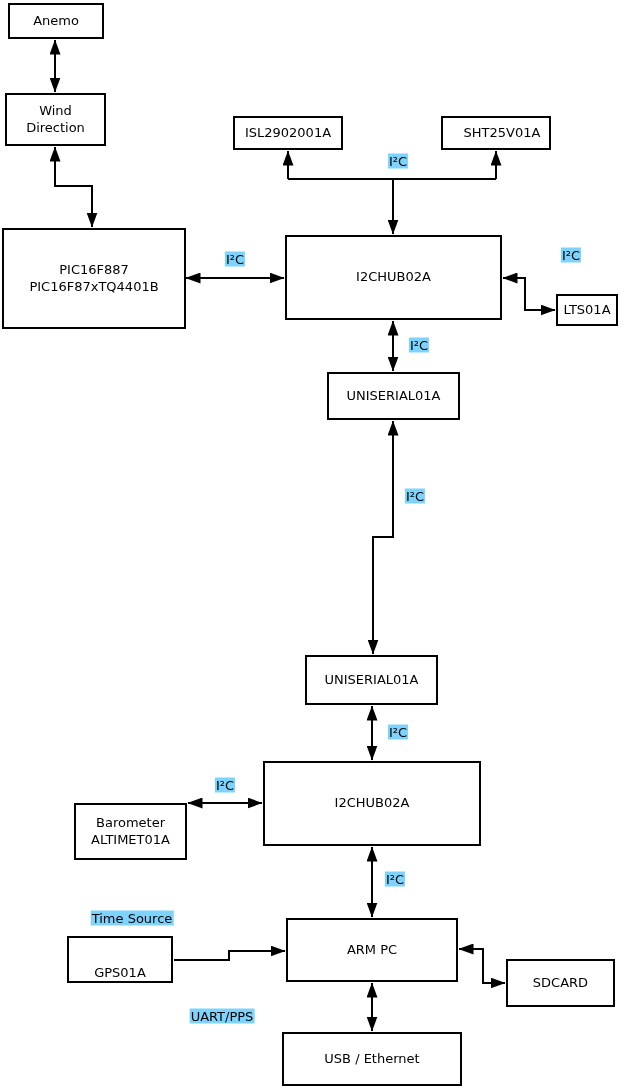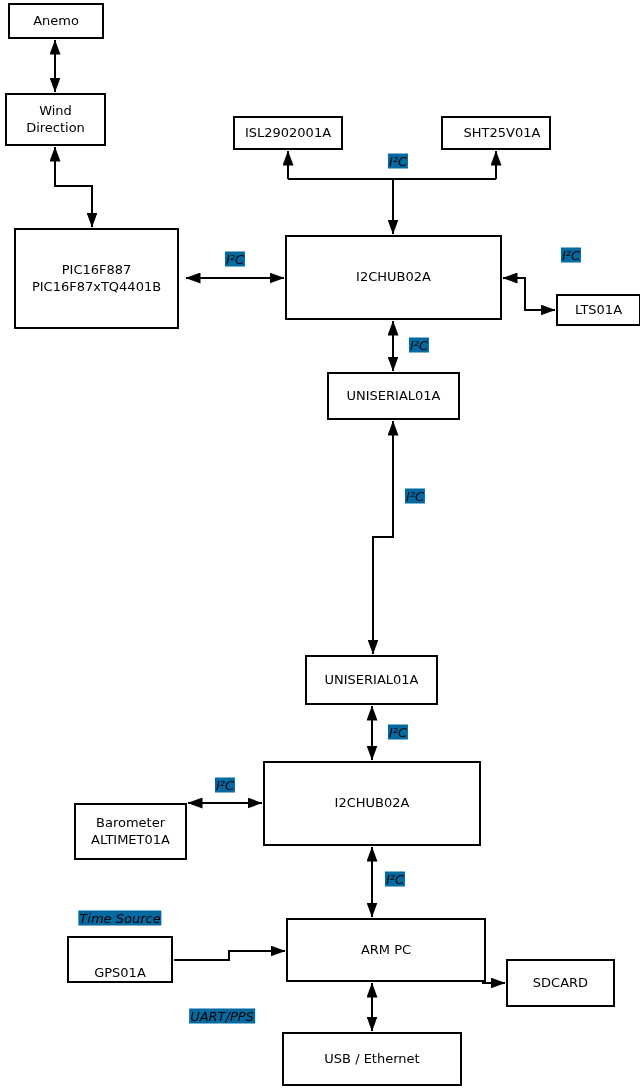--- a/index.html
+++ b/index.html
@@ -40,23 +40,22 @@
     text-align: center;
     font-size: 13px;
     line-height: 1.25;
     white-space: nowrap;
   }
   .wire-label {
     position: absolute;
     transform: translate(-50%, -50%);
     font-size: 13px;
     white-space: nowrap;
-    background: #0369a1;
+    background: #7dd3fc;
     padding: 0 1px;
-    font-style: italic;
   }
 </style>
 </head>
 <body>
 
 <div class="canvas">
 
   <svg class="wires" viewBox="0 0 640 1089" xmlns="http://www.w3.org/2000/svg">
     <defs>
       <marker id="arr" viewBox="0 0 15 11" markerWidth="15" markerHeight="11" refX="14.5" refY="5.5" orient="auto-start-reverse" markerUnits="userSpaceOnUse">
@@ -96,38 +95,38 @@
 
   <div class="node" style="left:5px; top:93px; width:101px; height:53px;">
     <span>Wind</span>
     <span>Direction</span>
   </div>
 
   <div class="node" style="left:8px; top:3px; width:96px; height:36px;">
     <span>Anemo</span>
   </div>
 
-  <div class="node" style="left:14px; top:228px; width:165px; height:101px;">
+  <div class="node" style="left:2px; top:228px; width:184px; height:101px;">
     <span>PIC16F887</span>
     <span>PIC16F87xTQ4401B</span>
   </div>
 
   <div class="node" style="left:233px; top:116px; width:110px; height:34px;align-items:center;">
     <span>ISL2902001A</span>
   </div>
 
   <div class="node" style="left:441px; top:116px; width:110px; height:34px;padding-left:12px;">
     <span>SHT25V01A</span>
   </div>
 
   <div class="node" style="left:285px; top:235px; width:217px; height:85px;">
     <span>I2CHUB02A</span>
   </div>
 
-  <div class="node" style="left:556px; top:294px; width:85px; height:32px;">
+  <div class="node" style="left:556px; top:294px; width:62px; height:32px;">
     <span>LTS01A</span>
   </div>
 
   <div class="node" style="left:327px; top:372px; width:133px; height:48px;">
     <span>UNISERIAL01A</span>
   </div>
 
   <div class="node" style="left:305px; top:655px; width:133px; height:50px;">
     <span>UNISERIAL01A</span>
   </div>
@@ -138,36 +137,36 @@
 
   <div class="node" style="left:74px; top:775px; width:113px; height:57px;margin-top:28px;">
     <span>Barometer</span>
     <span>ALTIMET01A</span>
   </div>
 
   <div class="node" style="left:67px; top:936px; width:106px; height:47px;justify-content:flex-end;">
     <span>GPS01A</span>
   </div>
 
-  <div class="node" style="left:286px; top:918px; width:200px; height:64px;">
+  <div class="node" style="left:286px; top:918px; width:172px; height:64px;">
     <span>ARM PC</span>
   </div>
 
   <div class="node" style="left:506px; top:959px; width:109px; height:48px;">
     <span>SDCARD</span>
   </div>
 
   <div class="node" style="left:282px; top:1032px; width:180px; height:54px;">
     <span>USB / Ethernet</span>
   </div>
 
   <div class="wire-label" style="left:398px; top:161px;">I²C</div>
   <div class="wire-label" style="left:235px; top:259px;">I²C</div>
   <div class="wire-label" style="left:571px; top:255px;">I²C</div>
   <div class="wire-label" style="left:419px; top:345px;">I²C</div>
   <div class="wire-label" style="left:415px; top:496px;">I²C</div>
   <div class="wire-label" style="left:398px; top:732px;">I²C</div>
   <div class="wire-label" style="left:225px; top:785px;">I²C</div>
   <div class="wire-label" style="left:395px; top:879px;">I²C</div>
-  <div class="wire-label" style="left:120px; top:918px;text-align:center;">Time Source</div>
+  <div class="wire-label" style="left:132px; top:918px;text-align:center;">Time Source</div>
   <div class="wire-label" style="left:222px; top:980px;margin-top:36px;">UART/PPS</div>
 
 </div>
 
 </body></html>

